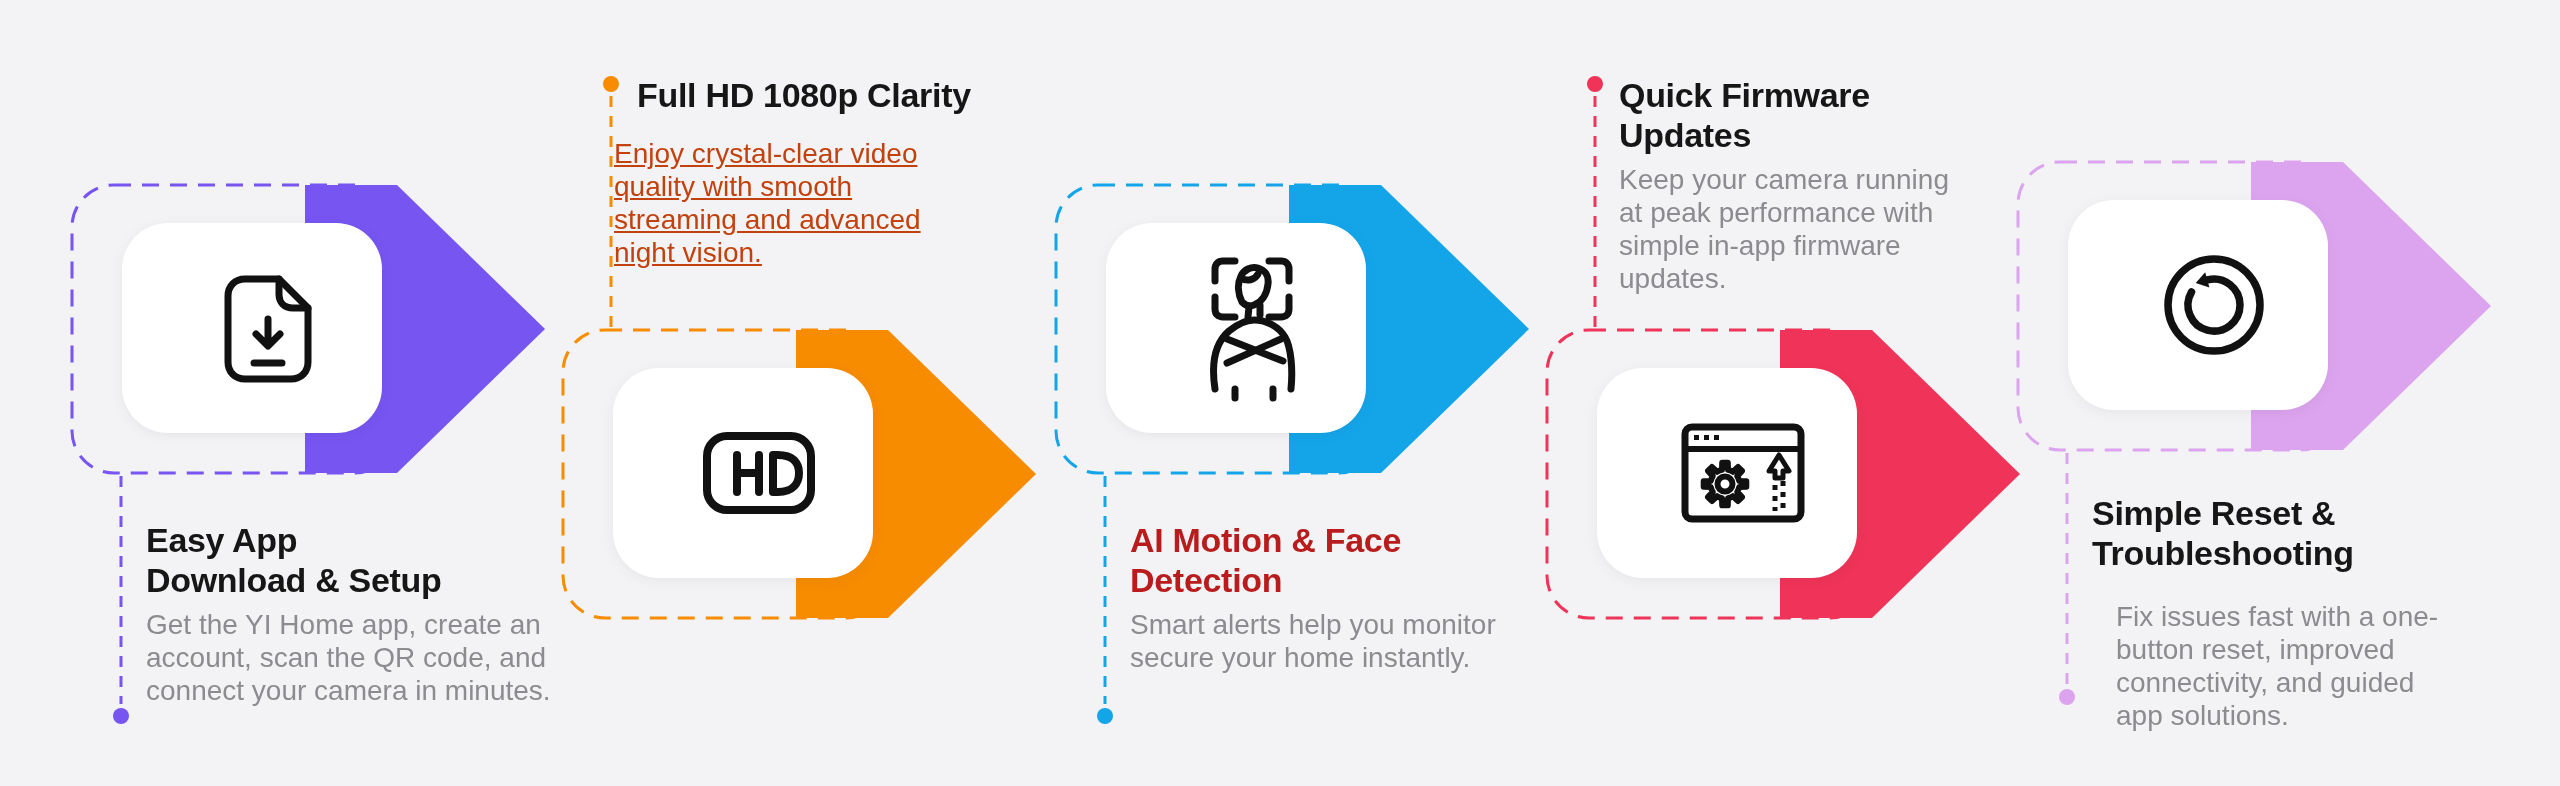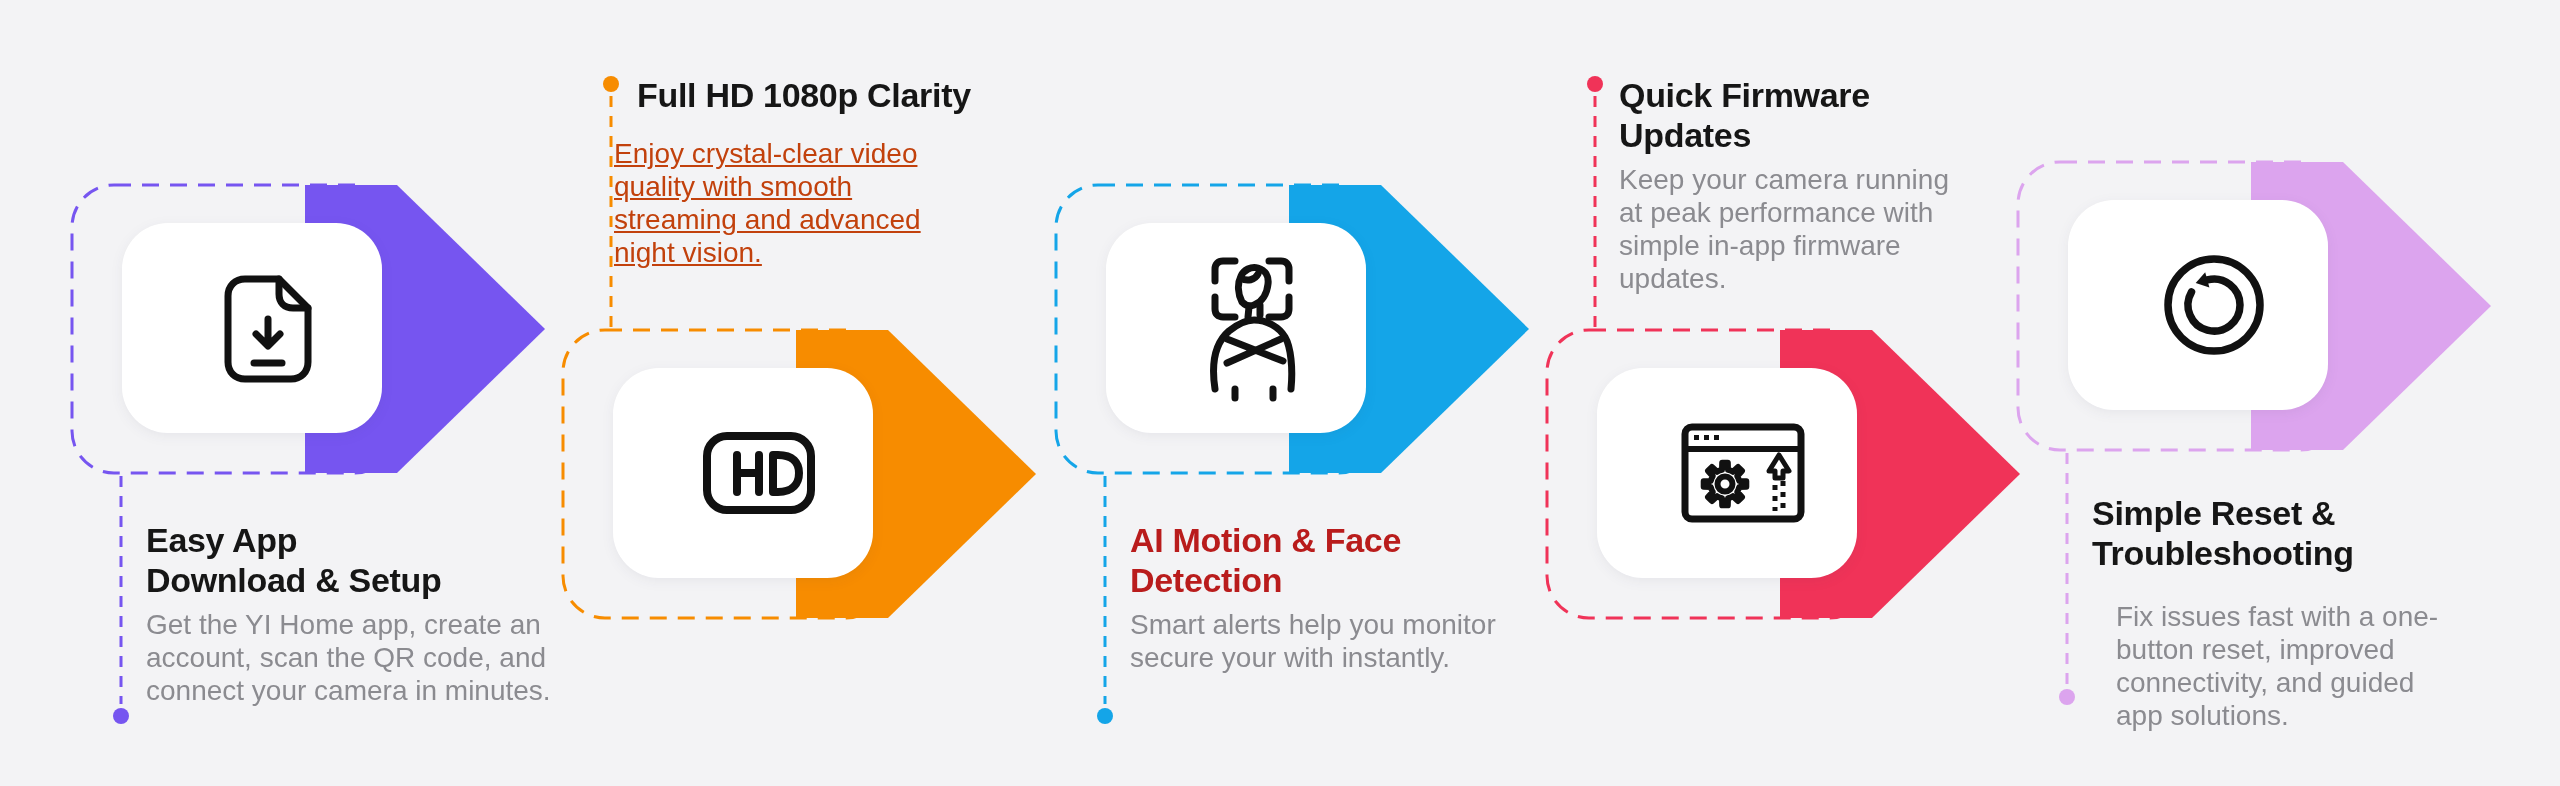--- a/index.html
+++ b/index.html
@@ -118,21 +118,21 @@
       <div>streaming and advanced</div>
       <div>night vision.</div>
     </div>
 
   <div class="txt title" style="left: 1130px; top: 520px; color: #b91c1c;">
       <div>AI Motion &amp; Face</div>
       <div>Detection</div>
     </div>
   <div class="txt desc" style="left: 1130px; top: 608px; color: rgb(139, 139, 144);">
       <div>Smart alerts help you monitor</div>
-      <div>secure your with instantly.</div>
+      <div>secure your home instantly.</div>
     </div>
 
   <div class="txt title" style="left: 1619px; top: 75px; color: rgb(22, 22, 22);">
       <div>Quick Firmware</div>
       <div>Updates</div>
     </div>
   <div class="txt desc" style="left: 1619px; top: 163px; color: rgb(139, 139, 144);">
       <div>Keep your camera running</div>
       <div>at peak performance with</div>
       <div>simple in-app firmware</div>

